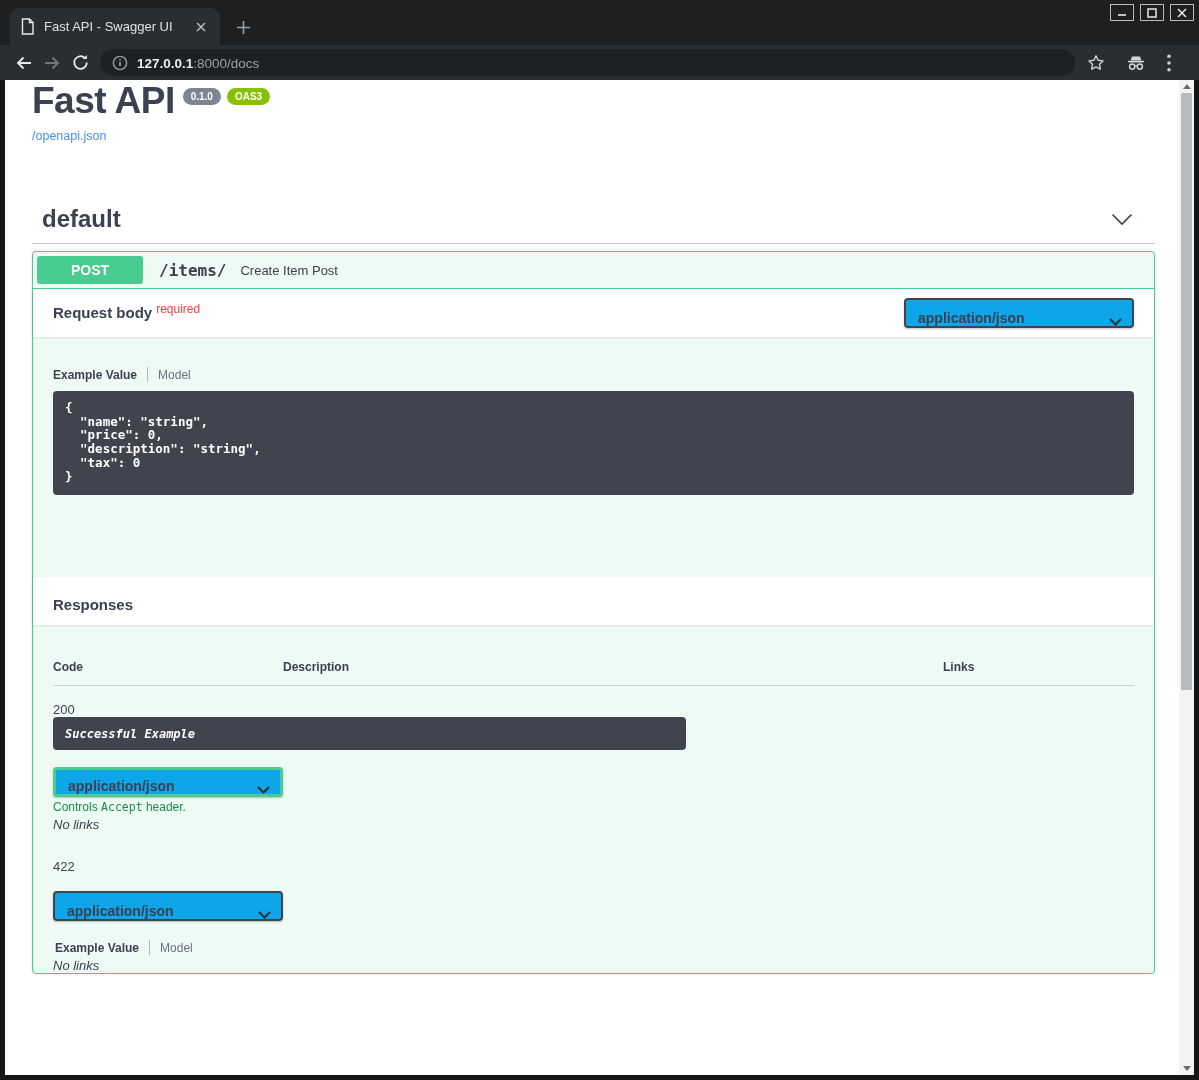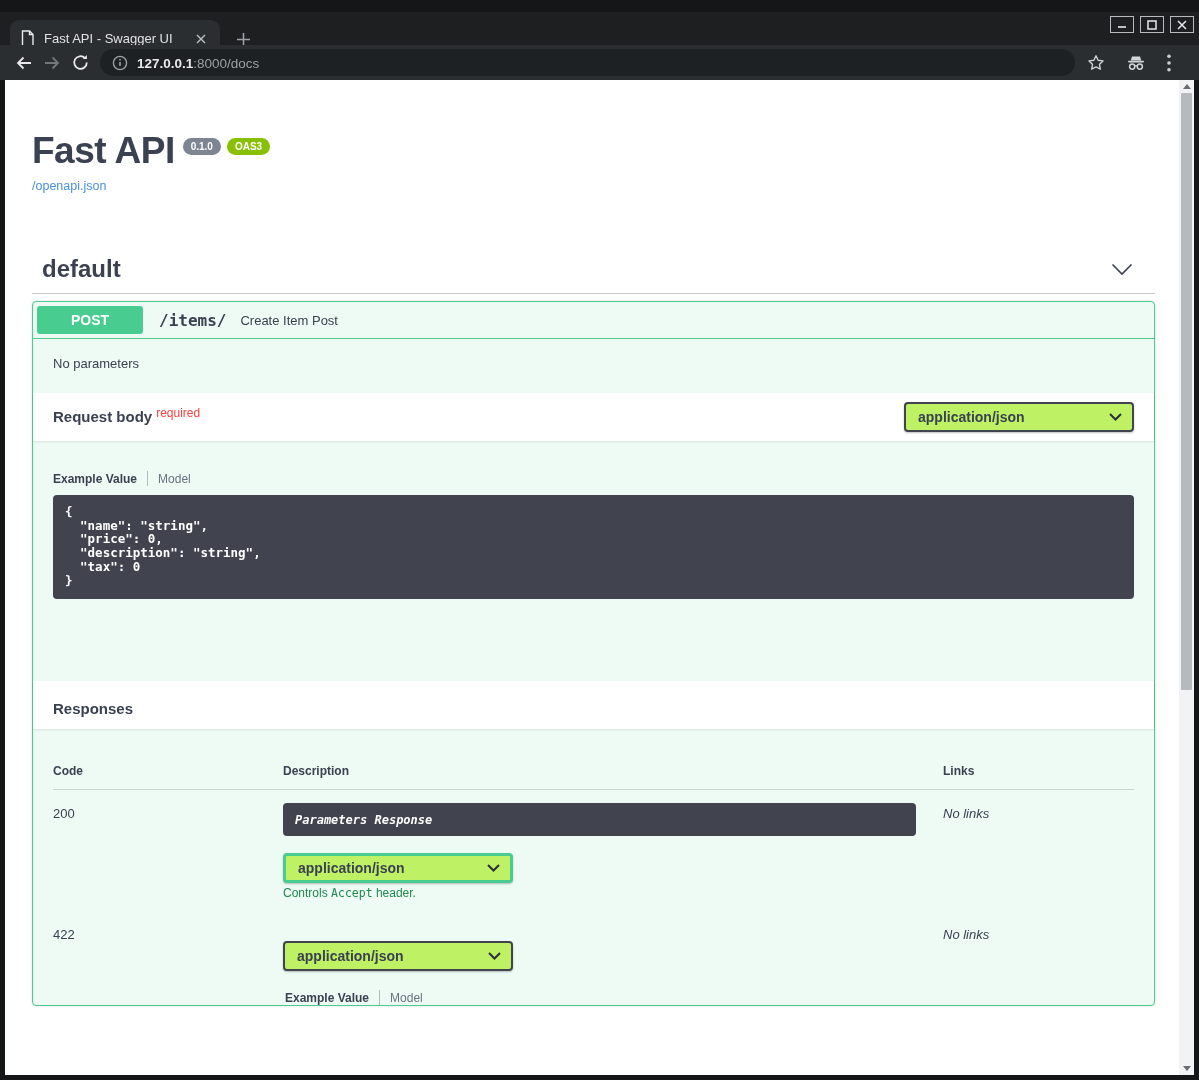--- a/index.html
+++ b/index.html
@@ -1,21 +1,21 @@
 <!DOCTYPE html>
 <html><head>
 <meta charset="utf-8">
 <style>
   * { box-sizing: border-box; margin: 0; padding: 0; }
   html,body { width:1199px; height:1080px; }
   body { font-family:"Liberation Sans", sans-serif; background:#141617; overflow:hidden; }
   .frame { position:relative; width:1199px; height:1080px; background:#141617; }
 
   
-  .tabstrip { position:absolute; top:12px; left:0; width:1199px; height:45px; background:#1d1f21; }
+  .tabstrip { position:absolute; top:0; left:0; width:1199px; height:45px; background:#1d1f21; }
   .tab { position:absolute; left:10px; top:8px; width:210px; height:37px; background:#2b2e30;
          border-radius:9px 9px 0 0; display:flex; align-items:center; padding:0 10px; gap:9px; }
   .tab-title { color:#dfe1e5; font-size:13px; flex:1; white-space:nowrap; overflow:hidden; }
   .tab-close { width:18px; height:18px; display:flex; align-items:center; justify-content:center; border-radius:50%; cursor:pointer; }
   .newtab-btn { position:absolute; left:230px; top:14px; width:26px; height:26px; display:flex; align-items:center; justify-content:center; border-radius:50%; }
   .win-controls { position:absolute; top:4px; right:5px; display:flex; gap:6px; }
   .winbtn { width:24px; height:17px; border:1px solid #b9bcbe; display:flex; align-items:center; justify-content:center; background:transparent; }
 
   .toolbar { position:absolute; top:45px; left:0; width:1199px; height:35px; background:#2b2e30;
              display:flex; align-items:center; padding:0 10px; }
@@ -30,21 +30,21 @@
   .viewport { position:absolute; top:80px; left:5px; width:1189px; height:995px; background:#fff; display:flex; }
   .page { width:1174px; height:995px; overflow:hidden; padding:0 24px 0 27px; }
   .vscrollbar { width:15px; height:995px; background:#f1f3f4; position:relative; }
   .sb-arrow { position:absolute; left:0; width:15px; height:13px; display:flex; align-items:center; justify-content:center; }
   .sb-arrow.up { top:0; } .sb-arrow.down { bottom:0; }
   .tri-up { width:0; height:0; border-left:4px solid transparent; border-right:4px solid transparent; border-bottom:5px solid #6a6d6f; }
   .tri-down { width:0; height:0; border-left:4px solid transparent; border-right:4px solid transparent; border-top:5px solid #6a6d6f; }
   .sb-thumb { position:absolute; top:13px; left:2px; width:11px; height:597px; background:#b7babd; border-radius:1px; }
 
   
-  .info-title { margin-top:50px; font-size:37px; font-weight:700; color:#3b4151; letter-spacing:-0.5px; }
+  .info-title { font-size:37px; font-weight:700; color:#3b4151; letter-spacing:-0.5px; }
   .badge { display:inline-block; font-size:10px; font-weight:700; color:#fff; border-radius:57px;
            padding:3px 8px; vertical-align:super; margin-left:8px; letter-spacing:0; }
   .badge-version { background:#7d8492; }
   .badge-oas { background:#89bf04; margin-left:6px; }
   .spec-link { margin-top:7px; font-size:12.5px; color:#4990e2; display:inline-block; text-decoration:none; cursor:pointer; }
 
   
   .sec-header { margin-top:55px; display:flex; align-items:center; justify-content:space-between;
                 padding:6px 12px 10px 10px; border-bottom:1px solid rgba(59,65,81,.3); }
   .sec-title { font-size:24px; color:#3b4151; font-weight:600; }
@@ -61,22 +61,22 @@
 
   .white-bar { background:#fff; box-shadow:0 1px 2px rgba(0,0,0,.1); display:flex; align-items:center;
                justify-content:space-between; padding:0 20px; min-height:48px; position:relative; }
   .param-tab { font-size:14px; font-weight:700; color:#3b4151; padding:15px 8px 12px; border-bottom:4px solid #49cc90; }
   .tryout-btn { background:#fff; border:2px solid #878787; border-radius:4px; color:#3b4151;
                 font-size:13px; font-weight:700; padding:7px 18px; cursor:pointer; }
   .no-params { padding:17px 20px 22px; font-size:13px; color:#3b4151; }
   .reqbody-title { font-size:15px; font-weight:700; color:#3b4151;margin-top:8px; }
   .required-flag { font-size:12px; color:#f93e3e; vertical-align:top; position:relative; top:-2px; margin-left:4px;text-align:right; }
 
-  .sel { width:230px; height:30px; background:#bef264; border:2px solid #41444e; border-radius:4px;
-         display:flex; align-items:center; justify-content:space-between; padding:0 10px 0 12px;
+  .sel { width:230px; height:30px; background:#0ea5e9; border:2px solid #41444e; border-radius:4px;
+         display:flex; align-items:flex-end; justify-content:space-between; padding:0 10px 0 12px;
          font-size:14px; font-weight:600; color:#3b4151; cursor:pointer;
          box-shadow:0 1px 2px rgba(0,0,0,.25); }
   .sel-green { border:3px solid #49cc90; }
 
   .mx-tabs { display:flex; align-items:center; gap:10px; font-size:12px; }
   .mx-tabs .active { font-weight:700; color:#3b4151; cursor:pointer; }
   .mx-tabs .divider { width:1px; height:15px; background:rgba(59,65,81,.35); }
   .mx-tabs .inactive { color:#69727f; cursor:pointer; }
 
   .codeblock { background:#41444e; border-radius:4px; color:#fff;
@@ -87,21 +87,21 @@
   .spacer-after-code { height:82px; }
 
   .responses-title { font-size:15px; font-weight:700; color:#3b4151;margin-top:7px; }
 
   .resp-table { margin:0 20px; padding-top:35px; }
   .resp-head { display:flex; font-size:12px; font-weight:700; color:#3b4151;
                padding-bottom:11px; border-bottom:1px solid rgba(59,65,81,.2); }
   .col-code { width:230px; }
   .col-desc { width:660px; }
   .col-links { flex:1; }
-  .resp-row { display:flex; padding-top:13px; }
+  .resp-row { display:flex; padding-top:13px;flex-direction:column; }
   .code-val { font-size:13px; color:#3b4151; padding-top:3px; }
   .links-val { font-size:13px; font-style:italic; color:#3b4151; padding-top:3px; }
   .desc-box { width:633px; height:33px; background:#41444e; border-radius:4px; color:#fff;
               font-family:"DejaVu Sans Mono", monospace; font-size:12px; font-style:italic; font-weight:600;
               display:flex; align-items:center; padding:0 12px; }
   .media-sel { margin-top:17px; }
   .accept-note { margin-top:3px; font-size:12px; color:#1c8a50; }
   .accept-note code { font-family:"DejaVu Sans Mono", monospace; font-size:11.5px; }
   .row-422 { margin-top:11px; }
   .resp-mx-tabs { margin-top:19px; margin-left:2px; }
@@ -221,21 +221,20 @@
 
       <div class="opblock">
 
         <div class="op-summary">
           <button class="method-btn">POST</button>
           <span class="op-path">/items/</span>
           <span class="op-desc">Create Item Post</span>
         </div>
 
 
-        <div class="no-params">No parameters</div>
 
         <div class="white-bar">
           <span><span class="reqbody-title">Request body</span><span class="required-flag">required</span></span>
           <div class="sel">
             <span>application/json</span>
             <svg width="13" height="8" viewBox="0 0 13 8">
                 <path d="M1 1l5.5 5.5L12 1" fill="none" stroke="#2b3038" stroke-width="2"></path>
               </svg>
           </div>
         </div>
@@ -262,21 +261,21 @@
         <div class="resp-table">
           <div class="resp-head">
             <span class="col-code">Code</span>
             <span class="col-desc">Description</span>
             <span class="col-links">Links</span>
           </div>
 
           <div class="resp-row">
             <div class="col-code code-val">200</div>
             <div class="col-desc">
-              <div class="desc-box">Parameters Response</div>
+              <div class="desc-box">Successful Example</div>
               <div class="sel sel-green media-sel">
                 <span>application/json</span>
                 <svg width="13" height="8" viewBox="0 0 13 8">
                     <path d="M1 1l5.5 5.5L12 1" fill="none" stroke="#2b3038" stroke-width="2"></path>
                   </svg>
               </div>
               <div class="accept-note"><span>Controls </span><code>Accept</code><span> header.</span></div>
             </div>
             <div class="col-links links-val">No links</div>
           </div>

